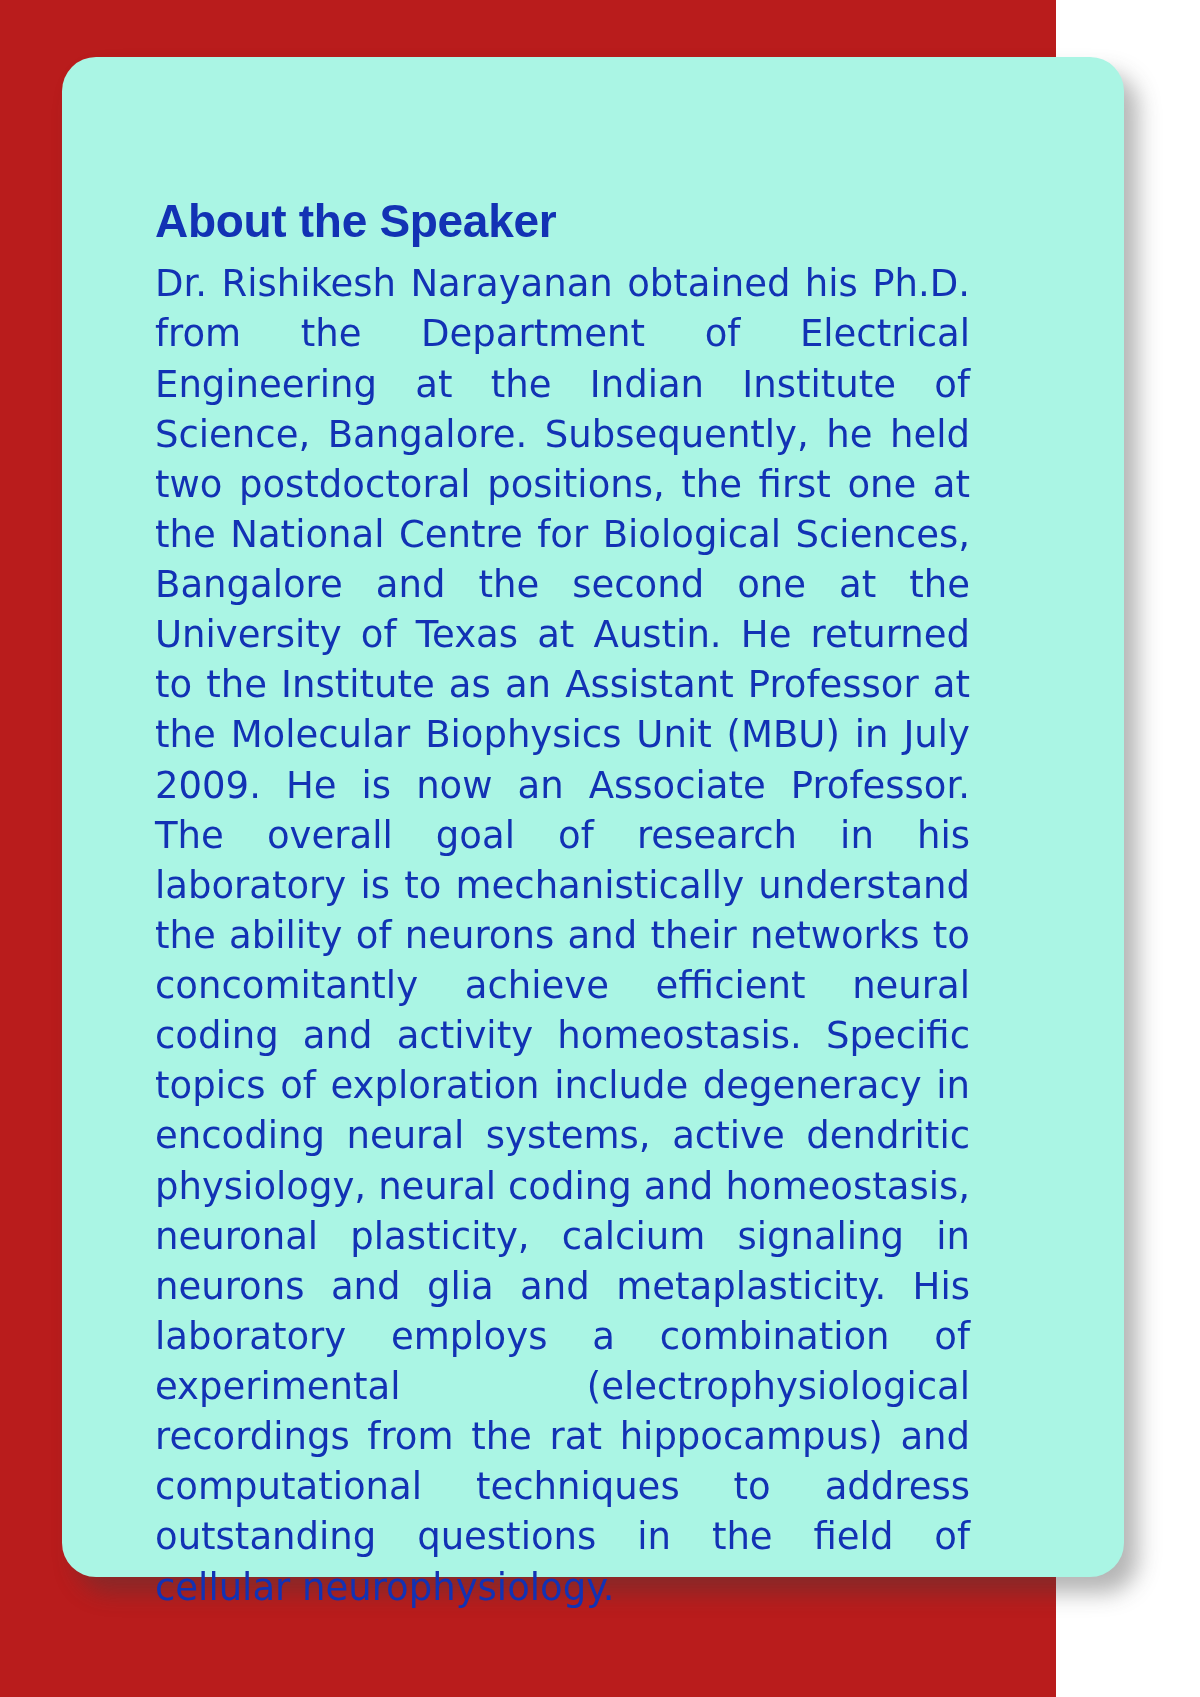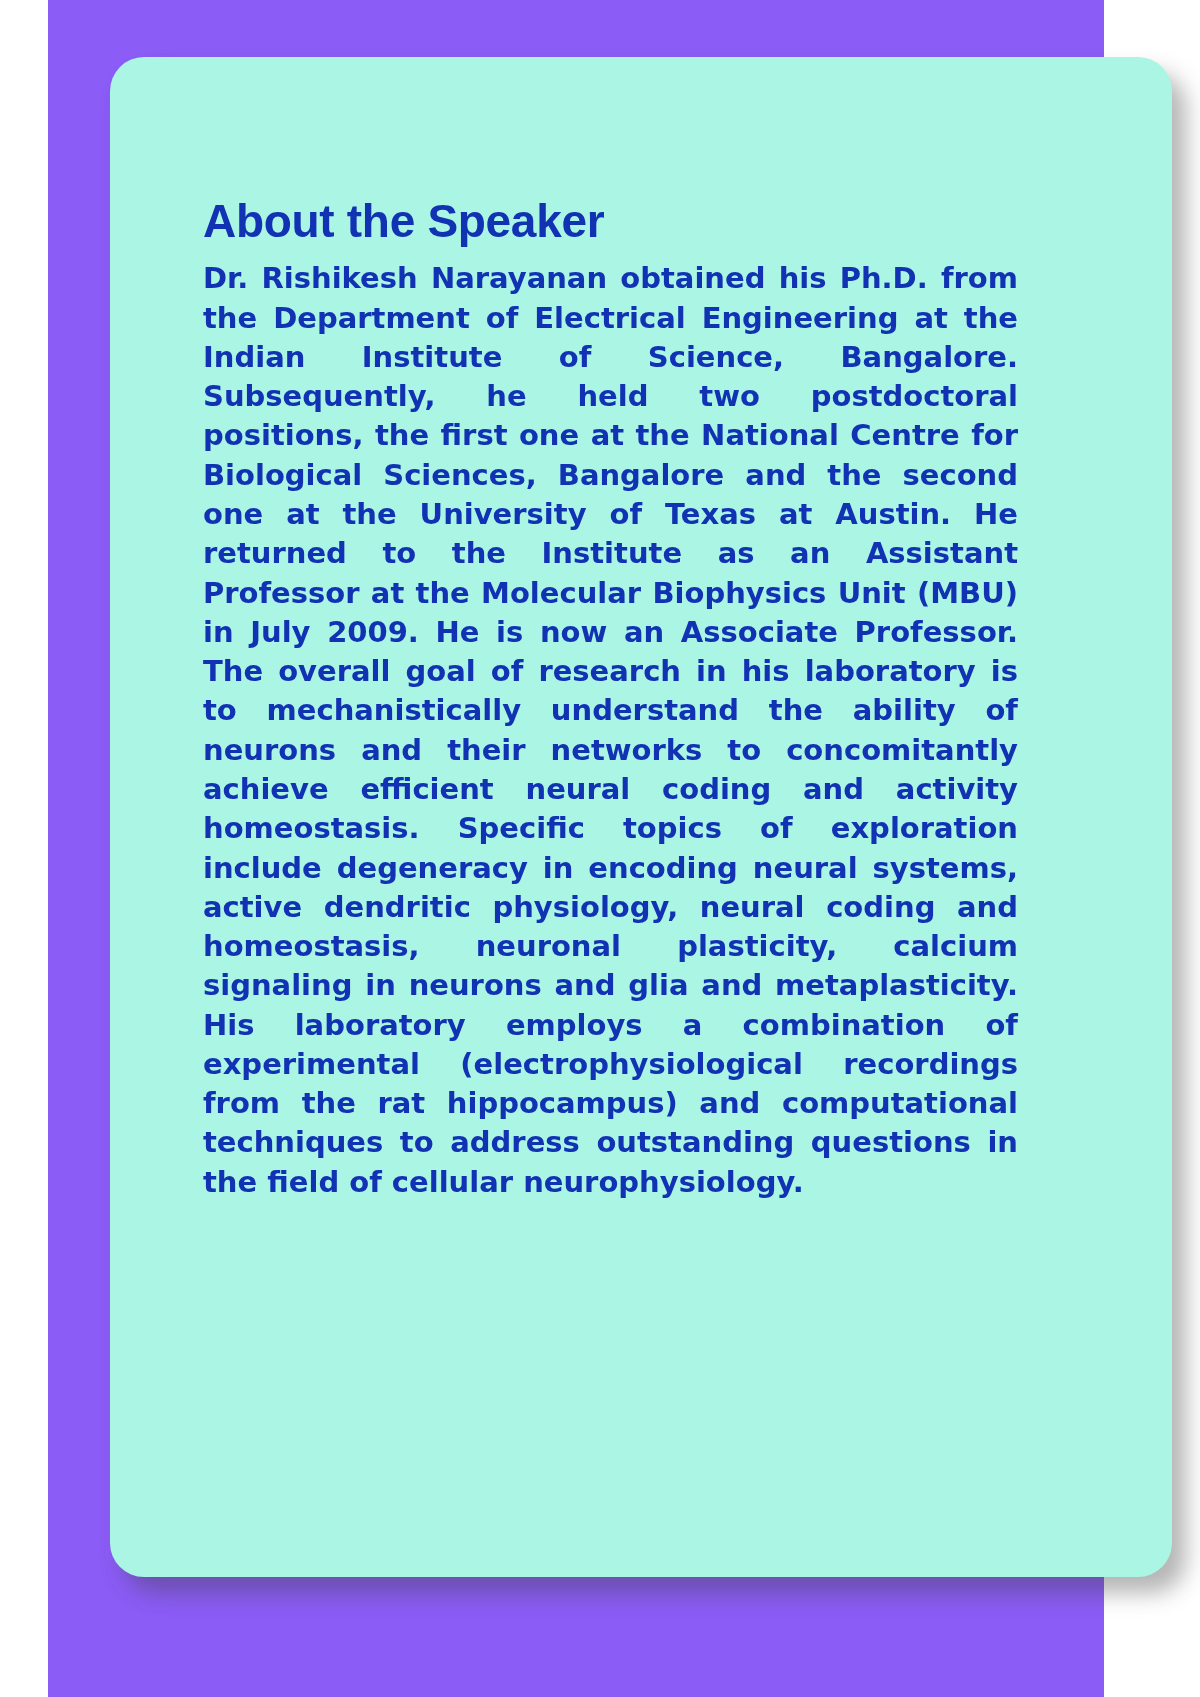--- a/index.html
+++ b/index.html
@@ -14,22 +14,21 @@
     position: relative;
     overflow: hidden;
   }
 
   .page {
     position: absolute;
     left: 0;
     top: 0;
     width: 1056px;
     height: 1697px;
-    background: #8b5cf6;
-    margin-left: 48px;
+    background: #b91c1c;
   }
 
   .card {
     position: absolute;
     left: 62px;
     top: 57px;
     width: 1062px;
     height: 1520px;
     background: #aaf5e4;
     border-radius: 34px;
@@ -49,28 +48,27 @@
     font-weight: bold;
     font-size: 46px;
     line-height: 1.05;
     color: #1232b4;
     margin: 0 0 14px 0;
     letter-spacing: -0.3px;
   }
 
   .card-body {
     font-family: "DejaVu Sans", sans-serif;
-    font-size: 29px;
+    font-size: 37px;
     line-height: 1.355;
     color: #1232b4;
     text-align: justify;
     text-justify: inter-word;
     margin: 0;
     hyphens: auto;
-    font-weight: bold;
     -webkit-hyphens: auto;
   }
 </style>
 </head>
 <body>
 
 <div class="page">
   <div class="card">
     <div class="card-inner">
       <h1 class="card-title">About the Speaker</h1>

